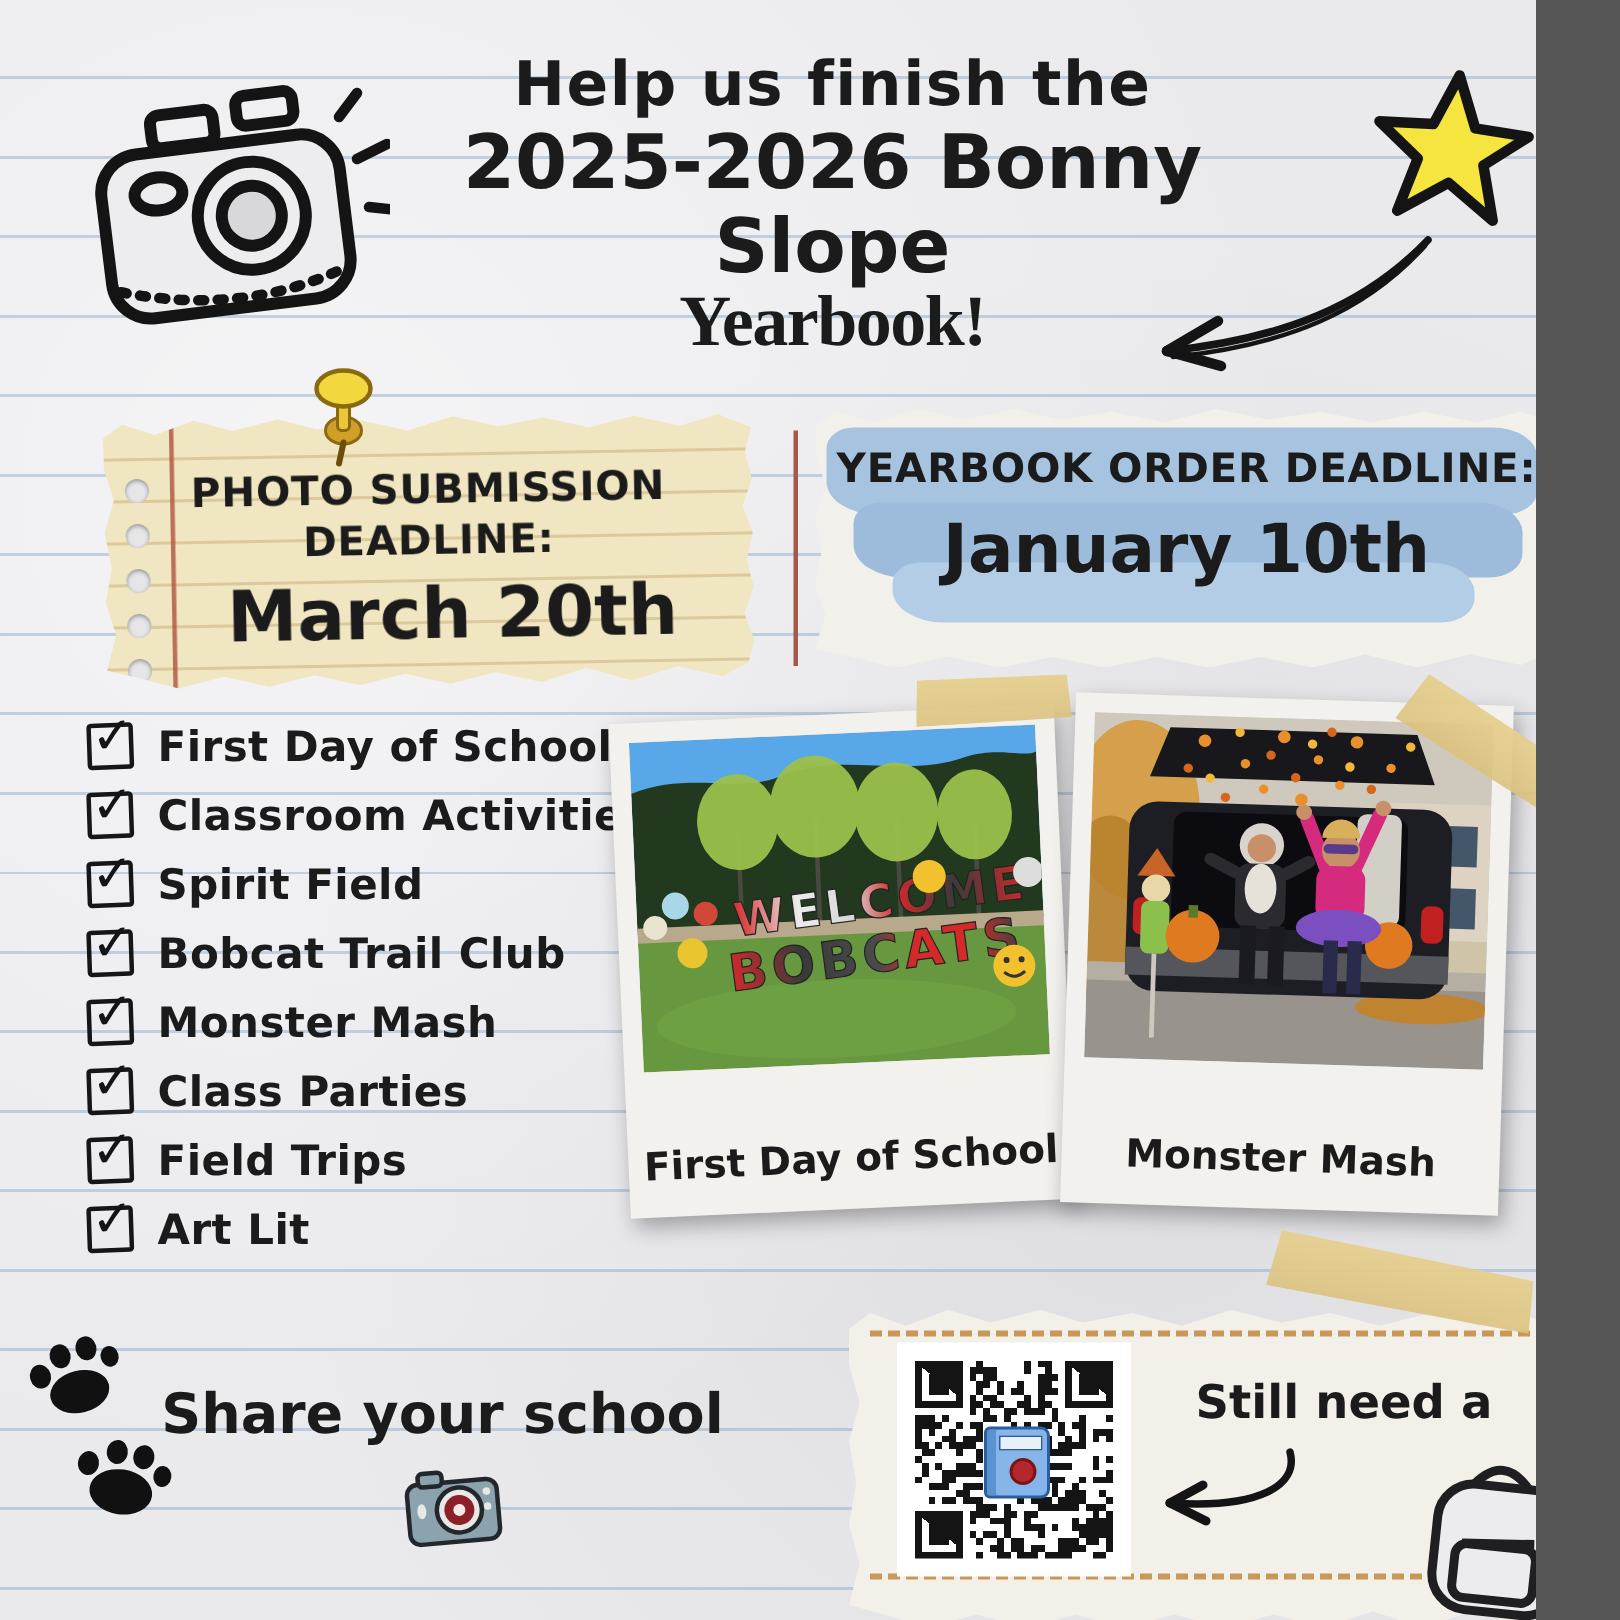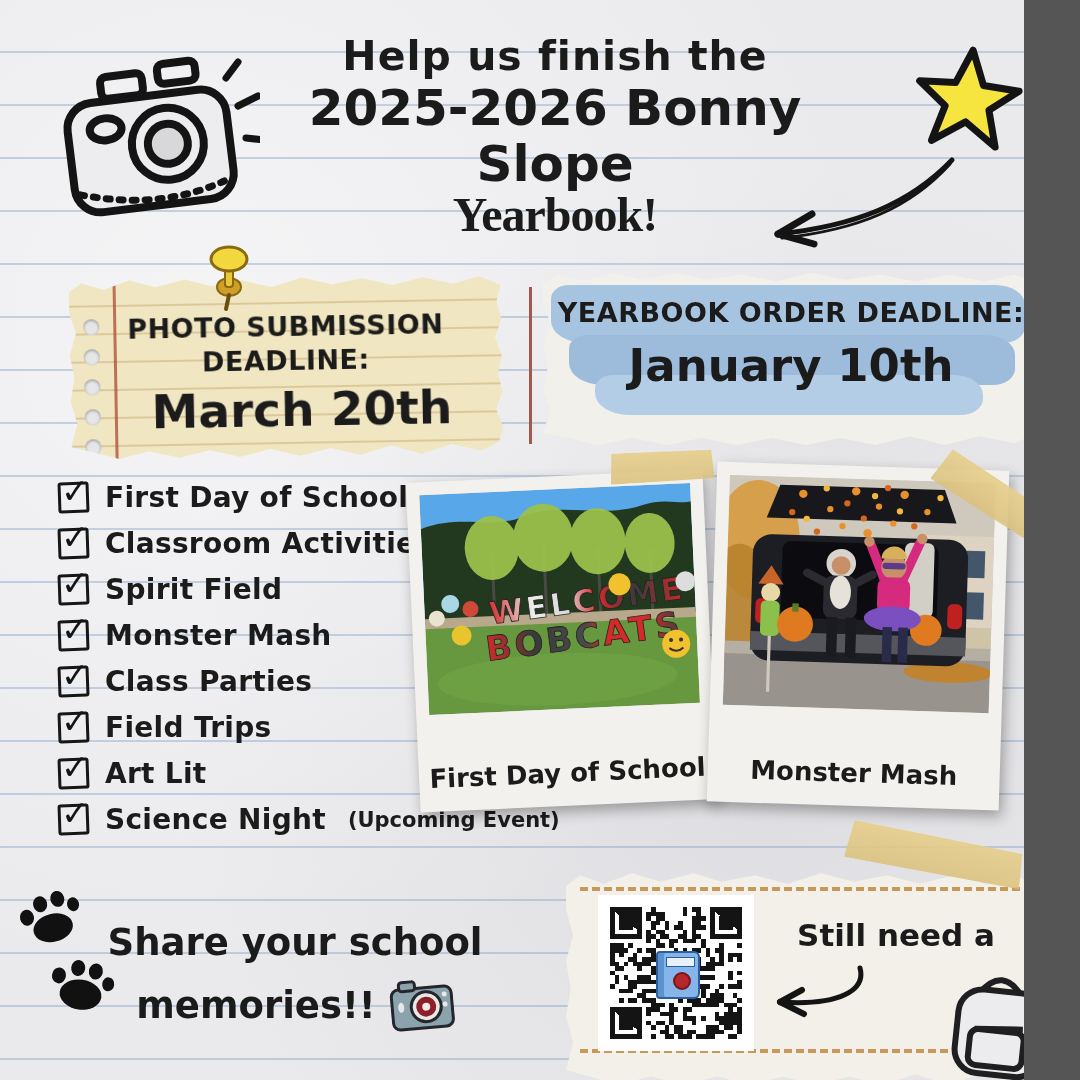--- a/index.html
+++ b/index.html
@@ -161,38 +161,37 @@
     <li>
         <span class="cbx"></span>
         <span class="citem">Classroom Activities</span>
       </li>
     <li>
         <span class="cbx"></span>
         <span class="citem">Spirit Field</span>
       </li>
     <li>
         <span class="cbx"></span>
+        <span class="citem">Bobcat Trail Club</span>
+      </li>
+    <li>
+        <span class="cbx"></span>
         <span class="citem">Monster Mash</span>
       </li>
     <li>
         <span class="cbx"></span>
         <span class="citem">Class Parties</span>
       </li>
     <li>
         <span class="cbx"></span>
         <span class="citem">Field Trips</span>
       </li>
     <li>
         <span class="cbx"></span>
         <span class="citem">Art Lit</span>
-      </li>
-    <li>
-        <span class="cbx"></span>
-        <span class="citem">Science Night</span>
-        <span class="cnote">(Upcoming Event)</span>
       </li>
   </ul>
 
   <div class="polaroid p1">
     <div class="photo">
       <svg width="271" height="220" viewBox="0 0 271 220" preserveAspectRatio="none">
         <defs>
           <linearGradient id="mix1" x1="0" y1="0" x2="1" y2="0">
             <stop offset="0" stop-color="#d42a2a"></stop>
               <stop offset=".22" stop-color="#ececec"></stop>
@@ -349,21 +348,21 @@
       <ellipse cx="36" cy="44" rx="21" ry="15"></ellipse>
       <ellipse cx="12" cy="28" rx="7" ry="8"></ellipse>
         <ellipse cx="30" cy="18" rx="7" ry="8"></ellipse>
       <ellipse cx="48" cy="19" rx="7" ry="8"></ellipse>
         <ellipse cx="62" cy="30" rx="6" ry="7"></ellipse>
     </g>
   </svg>
 
   <div class="share">
     <div>Share your school</div>
-    <div class="l2wrap"><span>memories!!</span><svg class="cam-clip" width="64" height="56" viewBox="0 0 64 56">
+    <div class="l2wrap"><svg class="cam-clip" width="64" height="56" viewBox="0 0 64 56">
       <rect x="2" y="12" width="60" height="40" rx="7" fill="#8ba3ad" stroke="#23262a" stroke-width="3"></rect>
       <rect x="10" y="5" width="16" height="9" rx="3" fill="#8ba3ad" stroke="#23262a" stroke-width="3"></rect>
       <circle cx="36" cy="31" r="15" fill="#e8e8e6" stroke="#23262a" stroke-width="3"></circle>
       <circle cx="36" cy="31" r="10" fill="#8c1f28"></circle>
       <circle cx="36" cy="31" r="4" fill="#fff" opacity=".9"></circle>
       <circle cx="55" cy="20" r="2.5" fill="#e8e8e6"></circle>
           <circle cx="55" cy="30" r="2.5" fill="#e8e8e6"></circle>
       <ellipse cx="11" cy="30" rx="3" ry="5" fill="#e8e8e6"></ellipse>
     </svg></div>
   </div>

